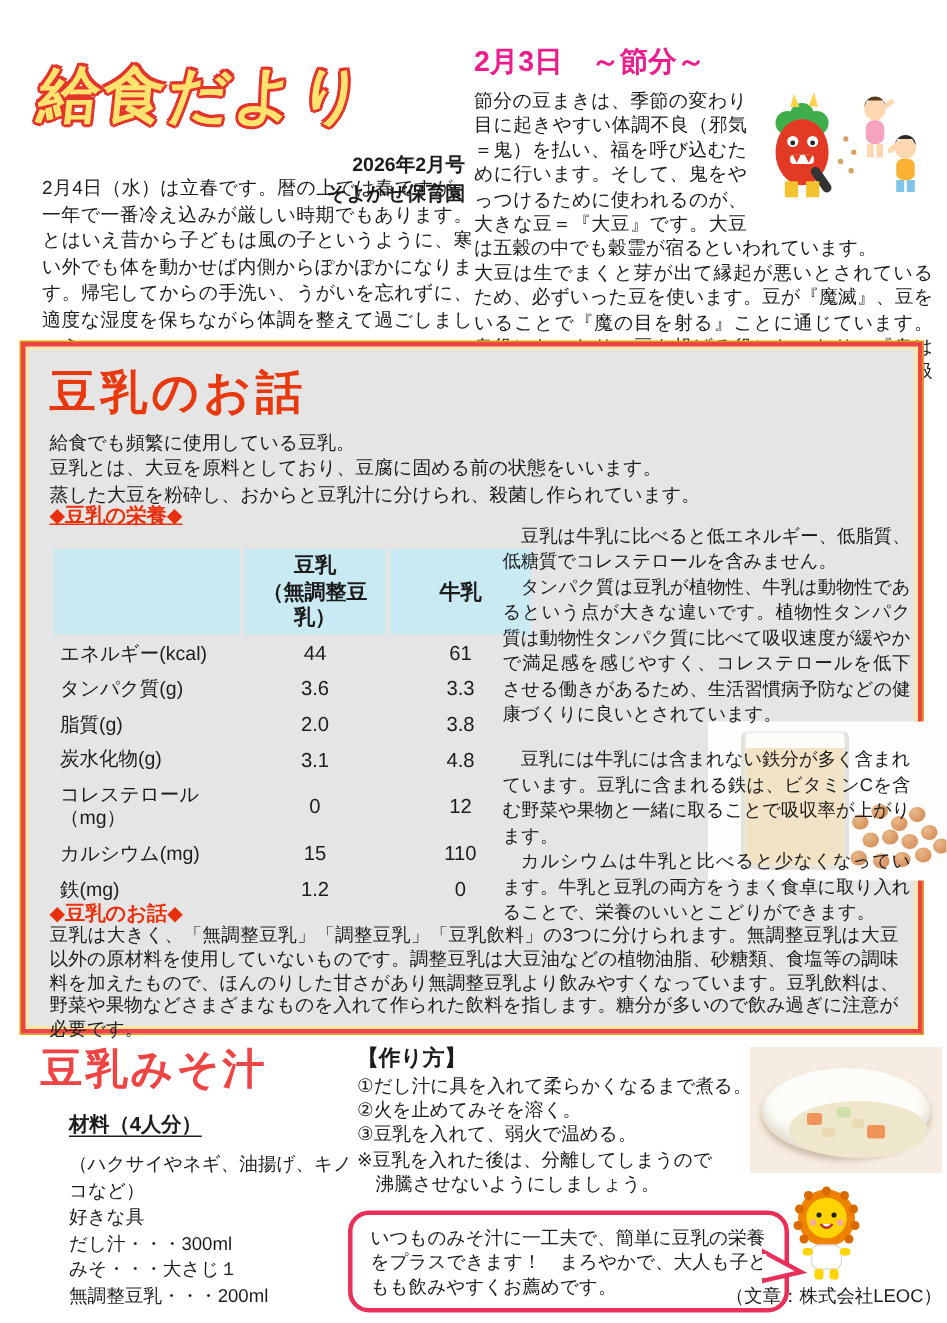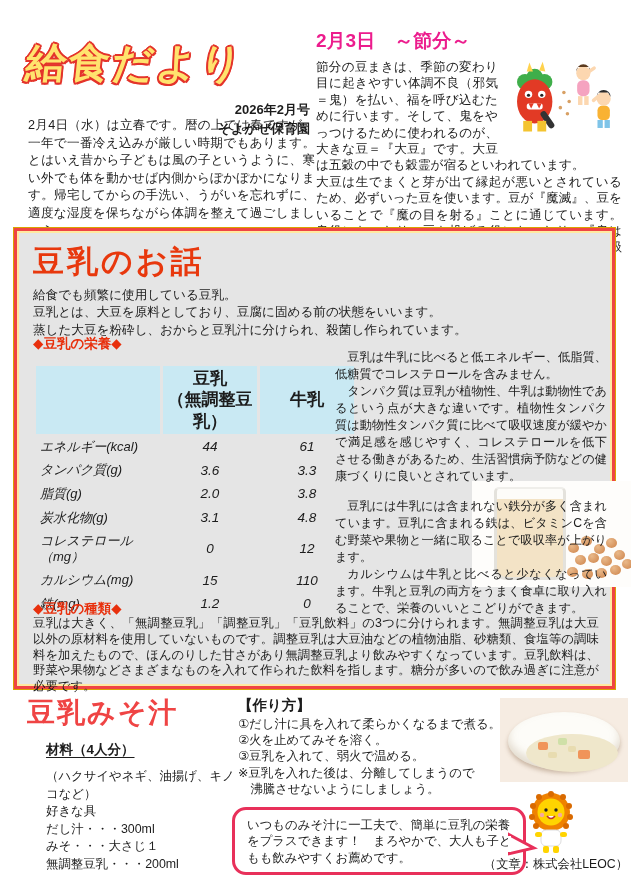--- a/index.html
+++ b/index.html
@@ -35,27 +35,27 @@
   
   .soy-box{
     left:14px;top:228px;width:595px;height:455px;
     border:3px solid #ef4444;
     box-shadow:inset 0 0 0 2px #ffe9a0, 0 0 0 1px #d9a400;
     background:#e5e5e5;
   }
   .soy-title{left:16px;top:10px;font-size:31px;font-weight:bold;color:#e8380d;letter-spacing:3px;}
   .soy-intro{left:16px;top:56px;width:560px;font-size:12.6px;line-height:17.4px;}
   .sec-heading{font-size:13.5px;font-weight:bold;color:#e8300d;}
-  .nutrition-heading{left:16px;top:104px;}
+  .nutrition-heading{left:16px;top:104px;text-decoration:underline;}
   .nutrition-table{left:16px;top:133px;border-collapse:separate;border-spacing:3px 2px;}
-  .nutrition-table th{background:#c9e9f3;font-size:17px;font-weight:bold;
+  .nutrition-table th{background:#c9e9f3;font-size:14px;font-weight:bold;
     text-align:center;vertical-align:middle;padding:2px 4px;line-height:1.25;}
   .nutrition-table th.rowlab-col{width:116px;}
   .nutrition-table th.val-col{width:86px;height:38px;}
-  .nutrition-table td{font-size:13px;padding:3px 4px;vertical-align:middle;font-style:italic;}
+  .nutrition-table td{font-size:13px;padding:3px 4px;vertical-align:middle;}
   .nutrition-table td.rowlab{width:116px;line-height:1.2;}
   .nutrition-table td.val{text-align:center;font-size:13.5px;}
   .table-note{left:70px;top:342px;width:248px;font-size:11px;text-align:right;}
   .soy-right-col{left:318px;top:118px;width:272px;font-size:12.2px;line-height:17px;
     text-align:justify;}
   .soy-right-col p{margin:0;text-indent:1em;}
   .soy-right-col p.gap{margin-top:13px;}
   .types-heading{left:16px;top:369px;}
   .types-body{left:16px;top:385px;width:566px;font-size:12.4px;line-height:15.8px;
     text-align:justify;margin:0;}
@@ -226,21 +226,21 @@
     </tbody>
   </table>
 
   <div class="abs soy-right-col">
     <p>豆乳は牛乳に比べると低エネルギー、低脂質、低糖質でコレステロールを含みません。</p>
     <p>タンパク質は豆乳が植物性、牛乳は動物性であるという点が大きな違いです。植物性タンパク質は動物性タンパク質に比べて吸収速度が緩やかで満足感を感じやすく、コレステロールを低下させる働きがあるため、生活習慣病予防などの健康づくりに良いとされています。</p>
     <p class="gap">豆乳には牛乳には含まれない鉄分が多く含まれています。豆乳に含まれる鉄は、ビタミンCを含む野菜や果物と一緒に取ることで吸収率が上がります。</p>
     <p>カルシウムは牛乳と比べると少なくなっています。牛乳と豆乳の両方をうまく食卓に取り入れることで、栄養のいいとこどりができます。</p>
   </div>
 
-  <div class="abs sec-heading types-heading">◆豆乳の種類◆</div>
+  <div class="abs sec-heading types-heading">◆豆乳のお話◆</div>
   <p class="abs types-body">豆乳は大きく、「無調整豆乳」「調整豆乳」「豆乳飲料」の3つに分けられます。無調整豆乳は大豆以外の原材料を使用していないものです。調整豆乳は大豆油などの植物油脂、砂糖類、食塩等の調味料を加えたもので、ほんのりした甘さがあり無調整豆乳より飲みやすくなっています。豆乳飲料は、野菜や果物などさまざまなものを入れて作られた飲料を指します。糖分が多いので飲み過ぎに注意が必要です。</p>
 </div>
 
 <div class="abs recipe-title">豆乳みそ汁</div>
 <div class="abs ingredients-heading">材料（4人分）</div>
 <div class="abs ingredients">
   <div>（ハクサイやネギ、油揚げ、キノコなど）</div>
   <div>好きな具</div>
   <div>だし汁・・・300ml</div>
   <div>みそ・・・大さじ１</div>

